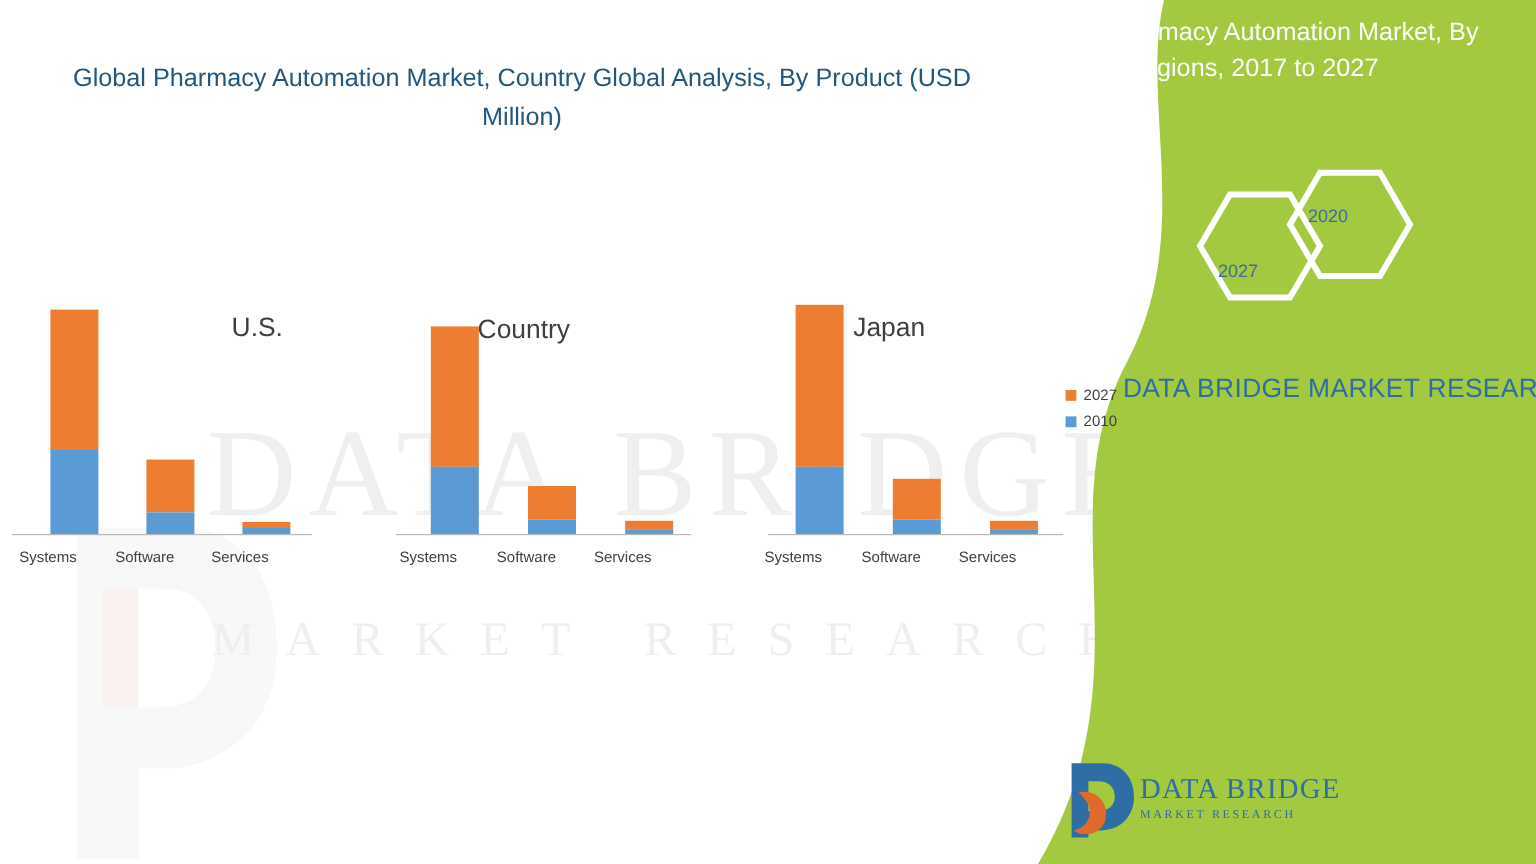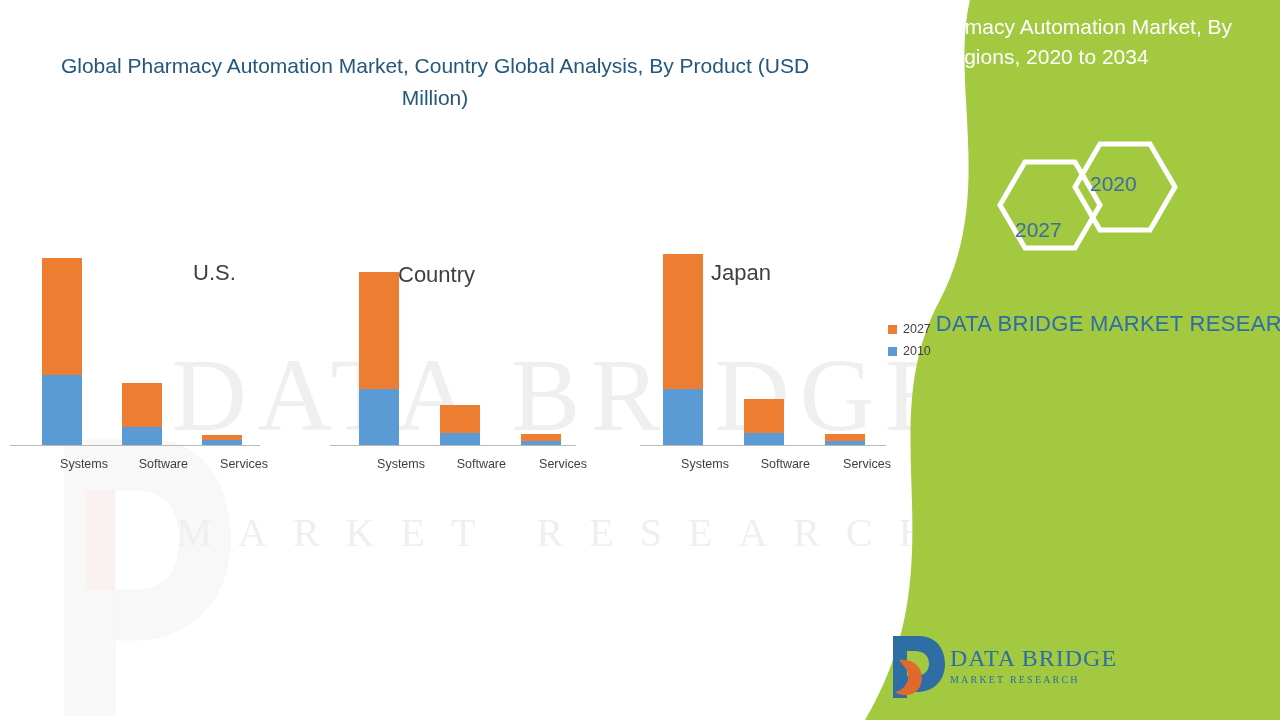--- a/index.html
+++ b/index.html
@@ -50,21 +50,21 @@
   .hex-wrap {
     position: absolute;
     top: 130px;
     left: 980px;
     width: 220px;
     height: 150px;
   }
   .hex-label {
     position: absolute;
     color: #3d6d9c;
-    font-size: 21px;
+    font-size: 15px;
     font-family: "Liberation Sans", sans-serif;
   }
   .hex-2020 { left: 110px; top: 42px; }
   .hex-2027 { left: 35px; top: 88px; }
 
   .brand-text {
     position: absolute;
     top: 310px;
     left: 930px;
     width: 390px;
@@ -136,21 +136,21 @@
   }
   .seg {
     width: 100%;
   }
   .seg-2027 { background: #ed7d31; }
   .seg-2019 { background: #5b9bd5; }
   .cat-label {
     position: absolute;
     bottom: 4px;
     width: 92px;
-    text-align: right;
+    text-align: left;
     font-size: 12.5px;
     color: #3f3f3f;
   }
   .country-label {
     position: absolute;
     font-size: 22px;
     color: #3f3f3f;
   }
 
   
@@ -213,21 +213,21 @@
     <span>DATA BRIDGE</span>
     <span class="sub">MARKET RESEARCH</span>
   </div>
 
   <div class="green-panel">
     <svg width="470" height="720" viewBox="0 0 470 720" xmlns="http://www.w3.org/2000/svg">
       <path d="M160 0 L470 0 L470 720 L55 720 C 150 560, 60 430, 130 300 C 185 195, 140 85, 160 0 Z" fill="#a2c940"></path>
     </svg>
   </div>
 
-  <div class="panel-title">Global Pharmacy Automation Market, By Regions, 2020 to 2034</div>
+  <div class="panel-title">Global Pharmacy Automation Market, By Regions, 2017 to 2027</div>
 
   <div class="hex-wrap">
     <svg width="220" height="150" viewBox="0 0 220 150" xmlns="http://www.w3.org/2000/svg">
       <polygon points="20,75 45,32 95,32 120,75 95,118 45,118" fill="none" stroke="#ffffff" stroke-width="5"></polygon>
       <polygon points="95,57 120,14 170,14 195,57 170,100 120,100" fill="none" stroke="#ffffff" stroke-width="5"></polygon>
       <polygon points="95,57 120,14 170,14 195,57 170,100 120,100" fill="#a2c940" opacity="0"></polygon>
     </svg>
     <div class="hex-label hex-2020">2020</div>
     <div class="hex-label hex-2027">2027</div>
   </div>

